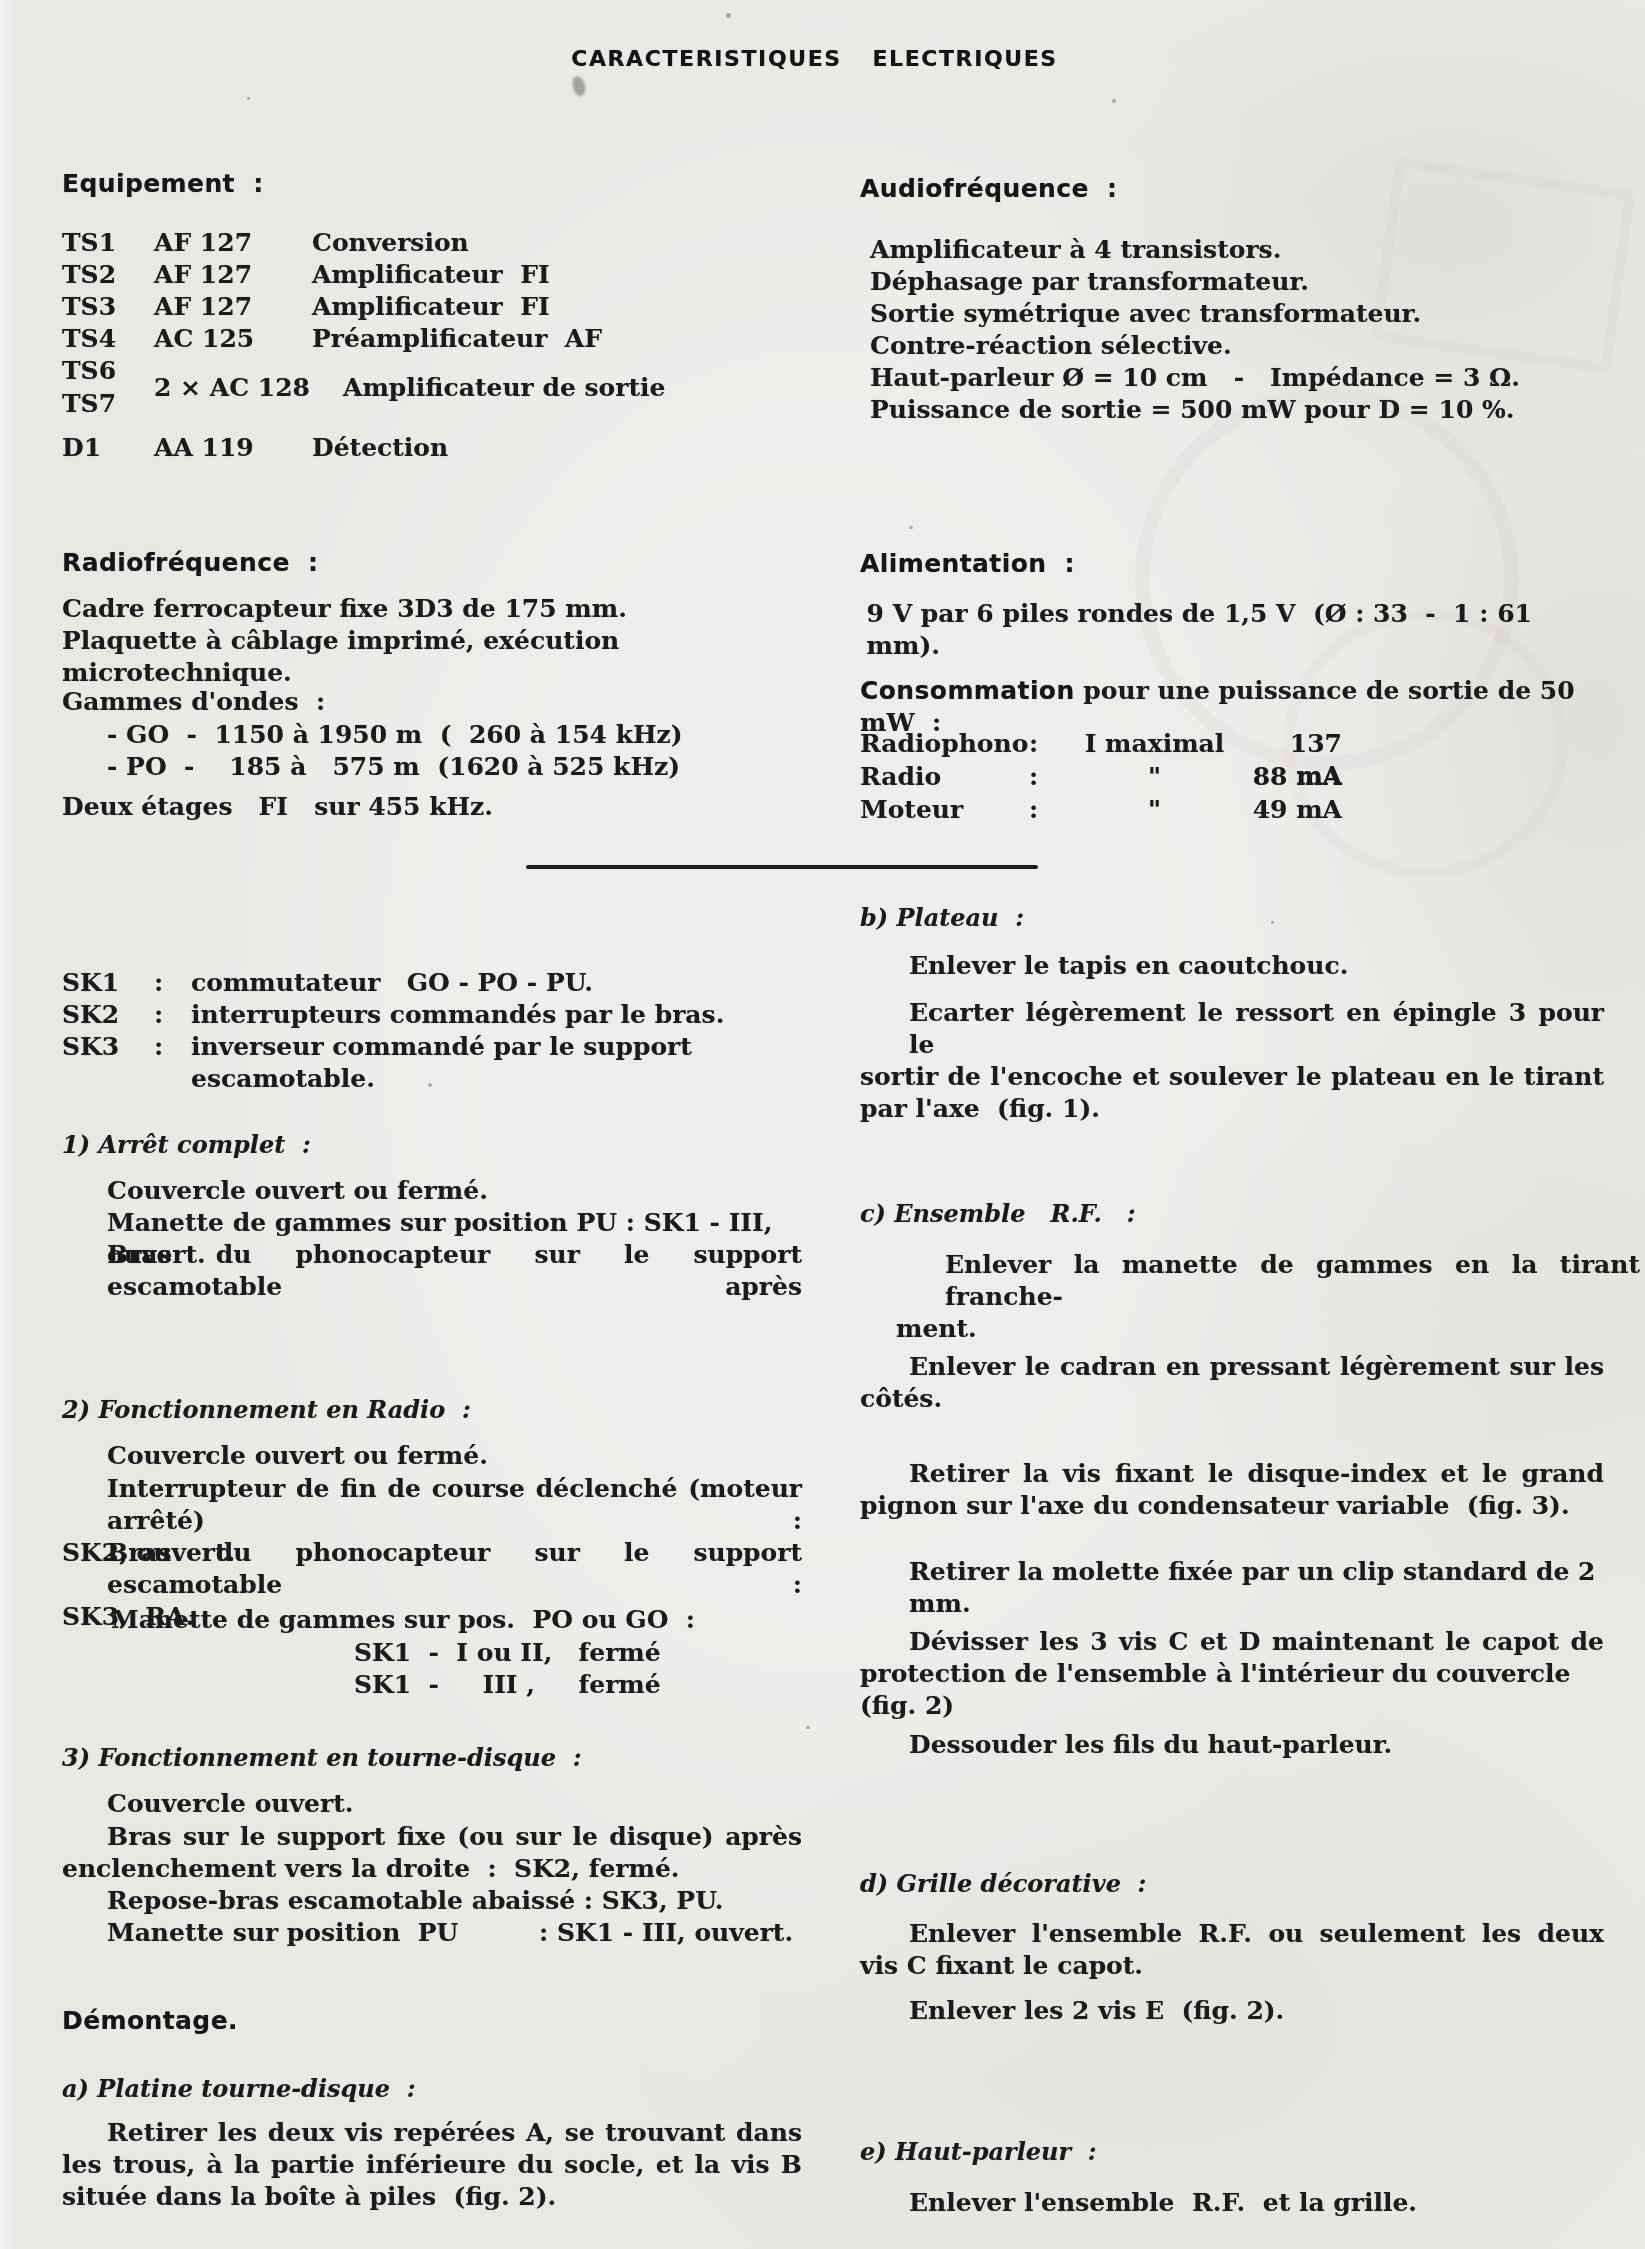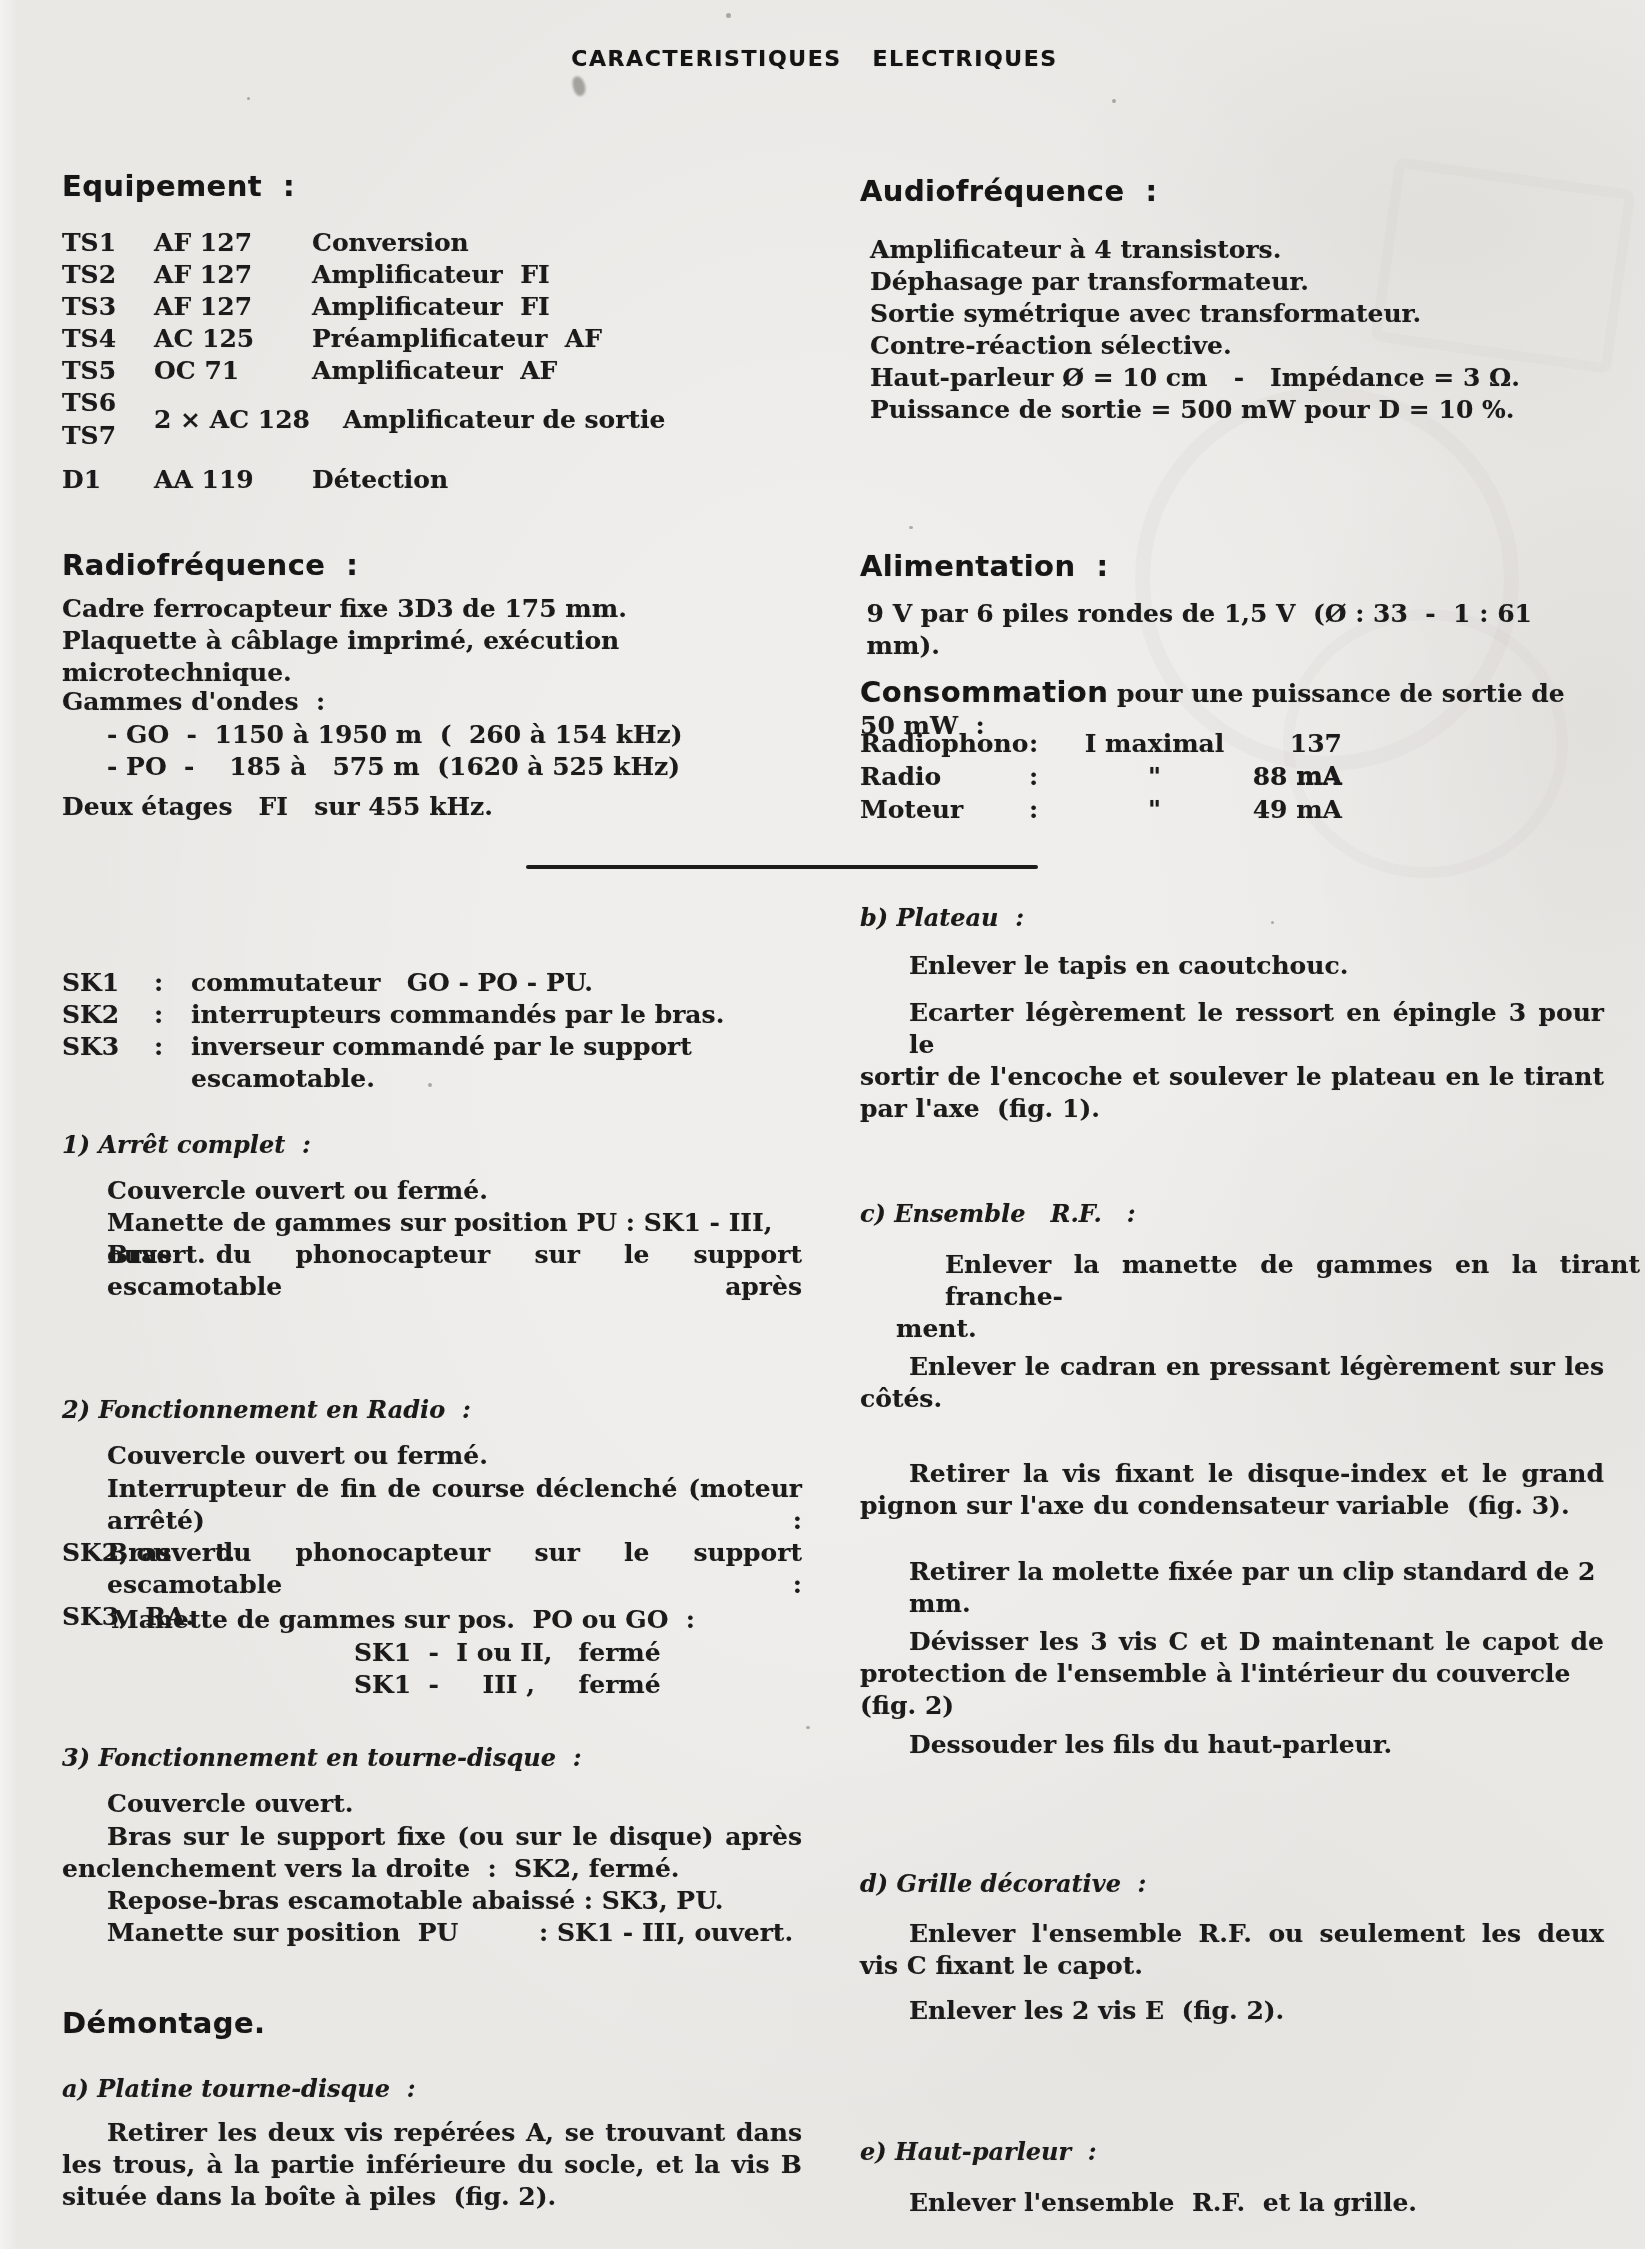--- a/index.html
+++ b/index.html
@@ -19,21 +19,21 @@
   .abs{position:absolute;}
   .L{left:62px; width:740px;}
   .R{left:860px; width:744px;}
   .title{
     left:0; width:1629px; text-align:center; top:46px;
     font-family:"DejaVu Sans", sans-serif; font-weight:bold;
     font-size:22px; letter-spacing:1.6px; word-spacing:21.4px; color:#141414;
     text-shadow:0 0 0.8px rgba(20,20,20,0.5);
   }
   .h-sans{
-    font-family:"DejaVu Sans", sans-serif; font-weight:bold; font-size:29px;
+    font-family:"DejaVu Sans", sans-serif; font-weight:bold; font-size:25px;
     letter-spacing:0.4px; color:#161616; white-space:pre-wrap;
     text-shadow:0 0 0.8px rgba(20,20,20,0.45);
   }
   .h-ital{
     font-family:"DejaVu Serif", serif; font-weight:bold; font-style:italic;
     font-size:24px; color:#1a1a1a; white-space:pre-wrap;
     text-shadow:0 0 0.8px rgba(20,20,20,0.35);
   }
   .body, .ln{
     font-family:"DejaVu Serif", serif; font-weight:bold; font-size:25px;
@@ -98,25 +98,20 @@
     <div class="eqrow body">
       <span>TS3</span>
       <span>AF 127</span>
       <span>Amplificateur  FI</span>
     </div>
     <div class="eqrow body">
       <span>TS4</span>
       <span>AC 125</span>
       <span>Préamplificateur  AF</span>
     </div>
-    <div class="eqrow body">
-      <span>TS5</span>
-      <span>OC 71</span>
-      <span>Amplificateur  AF</span>
-    </div>
     <div class="eqrow2 body">
       <span class="codes">
         <span>TS6</span>
         <span>TS7</span>
       </span>
       <span>2 × AC 128</span>
       <span>Amplificateur de sortie</span>
     </div>
     <div class="eqrow body">
       <span>D1</span>

